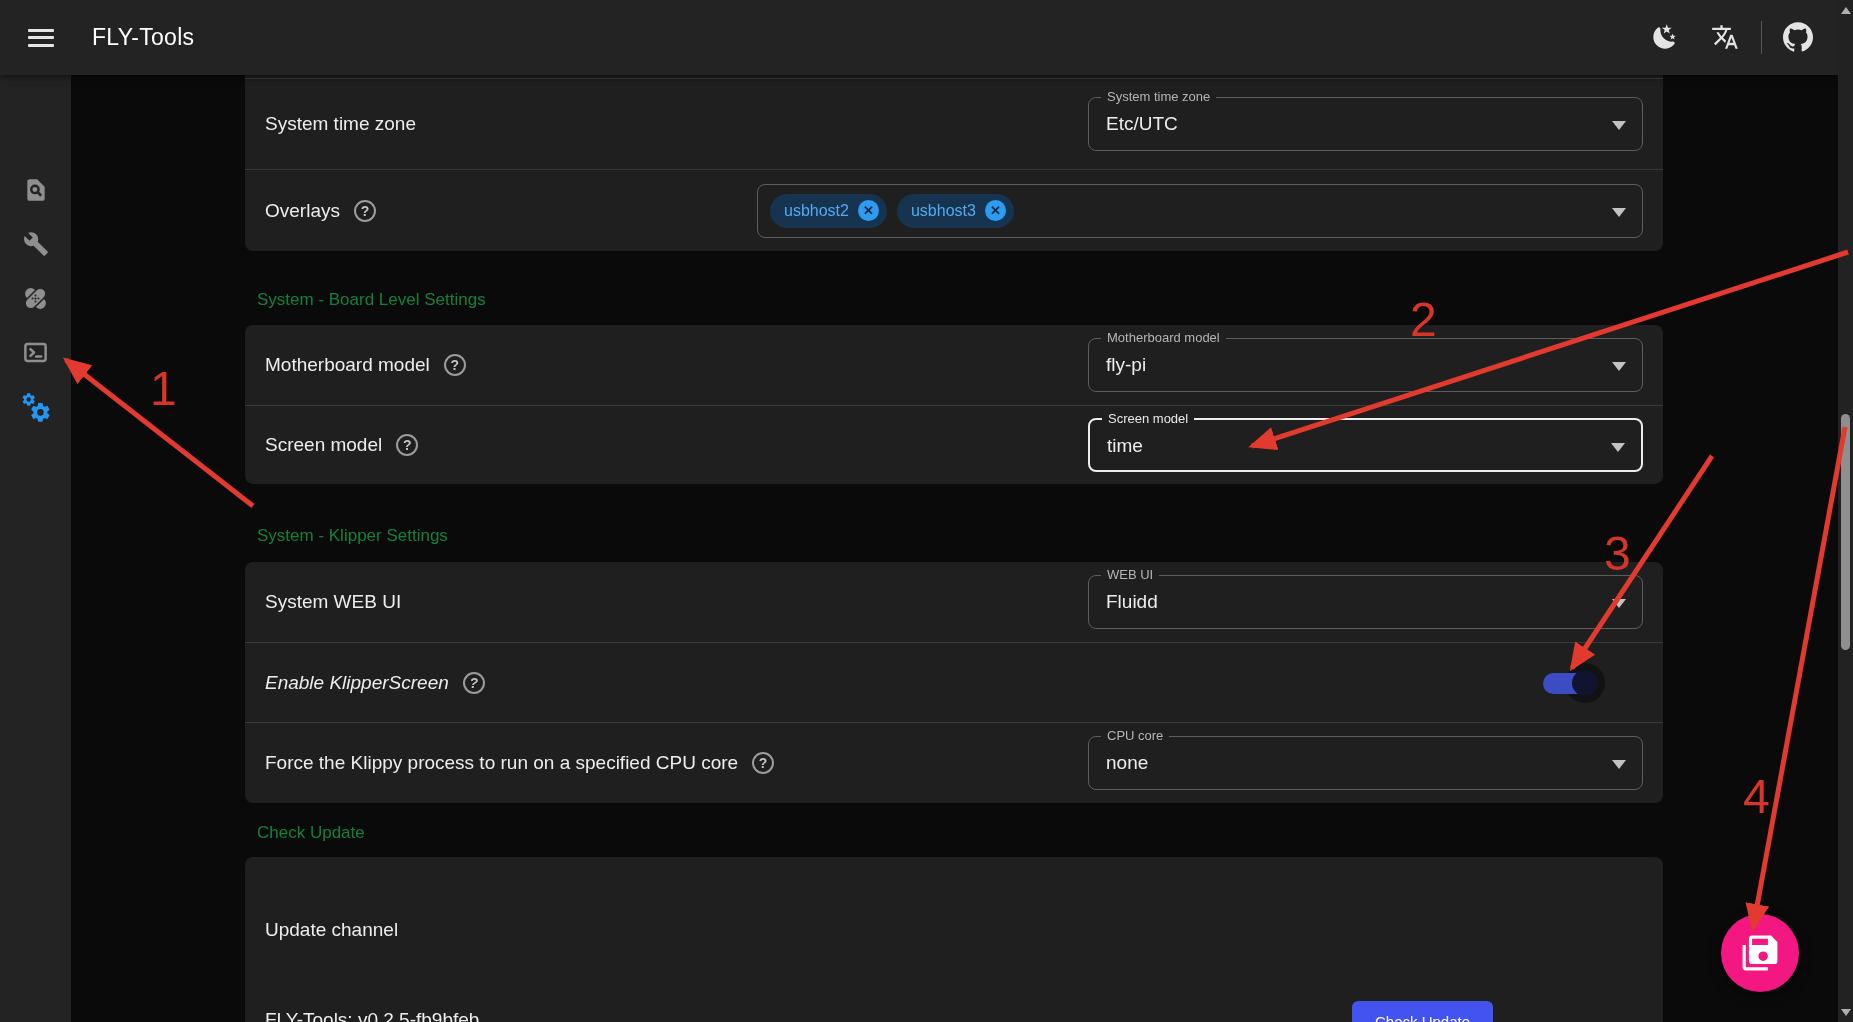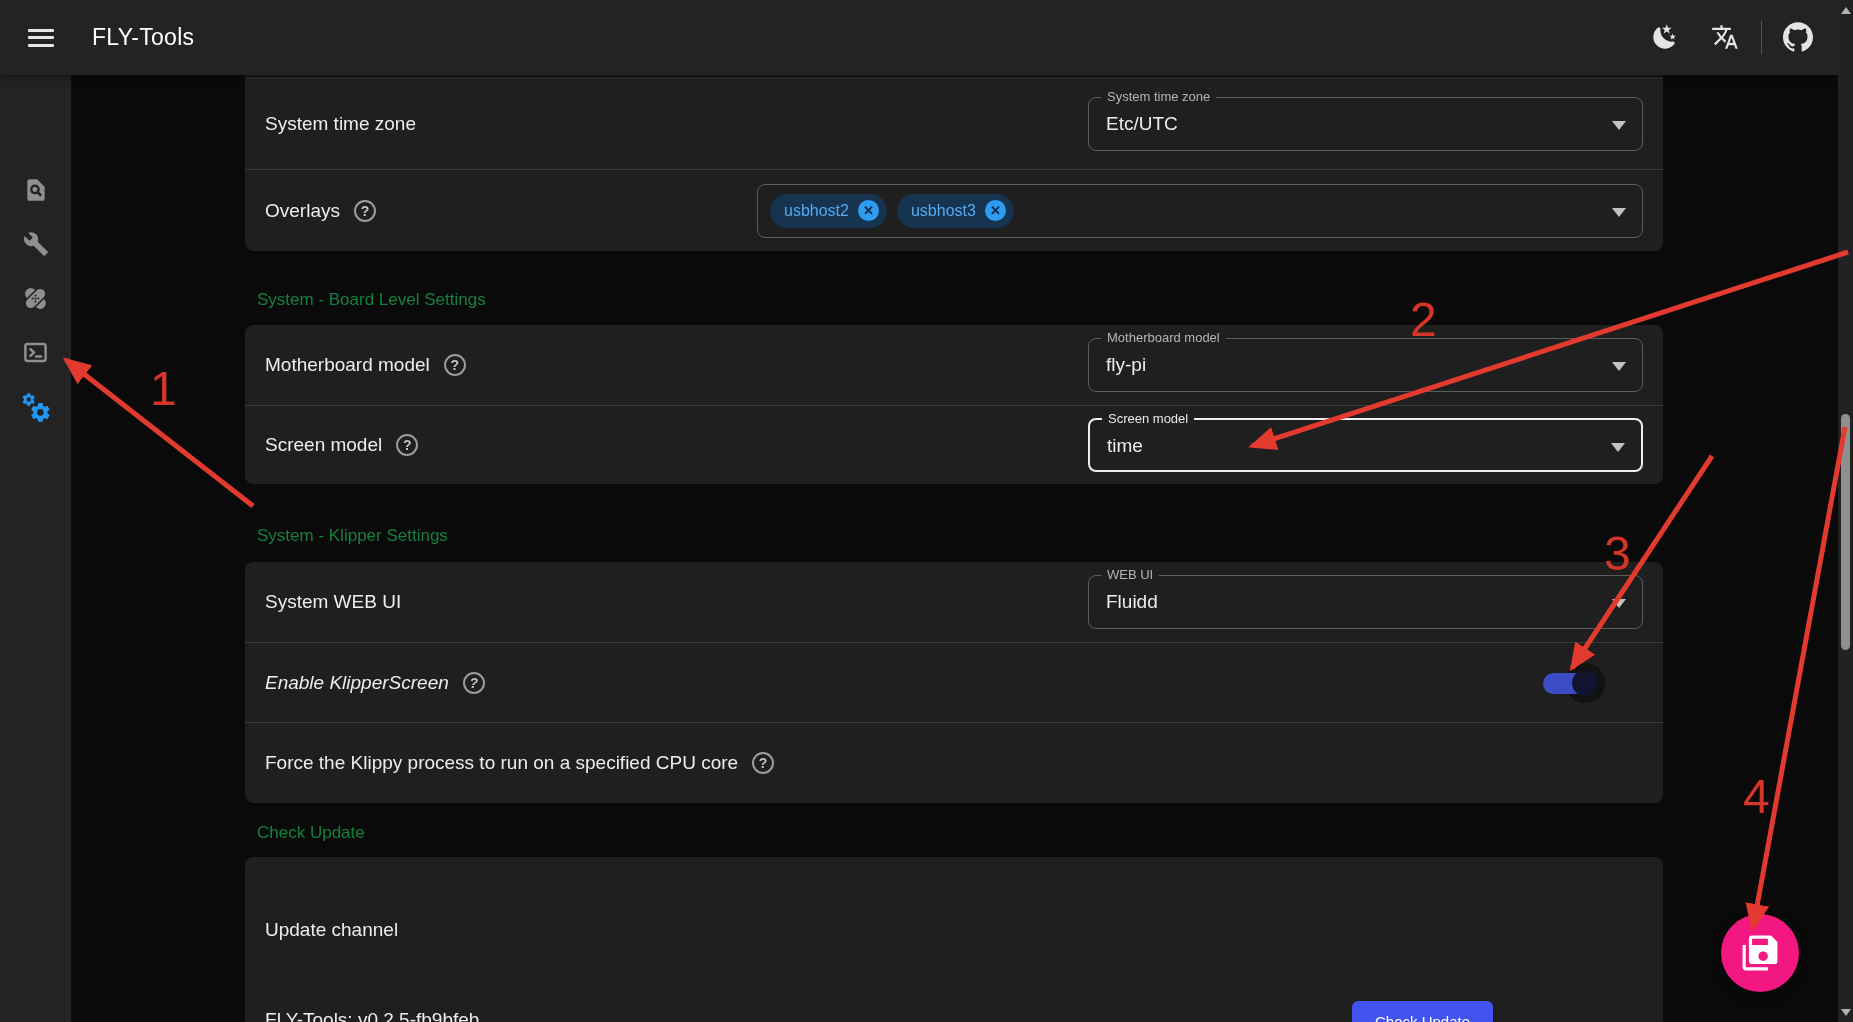--- a/index.html
+++ b/index.html
@@ -259,20 +259,25 @@
     <div class="switch">
       <span class="halo"></span>
       <span class="track"></span>
       <span class="thumb"></span>
     </div>
   </div>
   <div class="rsep"></div>
   <div class="row" style="height:80px;">
     <span class="rlabel">Force the Klippy process to run on a specified CPU core</span>
     <span class="help">?</span>
+    <div class="osel std">
+      <span class="flabel">CPU core</span>
+      <span class="sval">none</span>
+      <span class="sarrow"></span>
+    </div>
   </div>
 </div>
 
 <div class="shead" style="top:823px;">Check Update</div>
 
 <div class="card" style="top:857px; height:183px;">
   <div style="position:absolute; left:20px; top:62px; font-size:19px; color:#ededed;">Update channel</div>
   <div class="verlabel">FLY-Tools: v0.2.5-fb9bfeb</div>
   <button class="updbtn">Check Update</button>
 </div>

